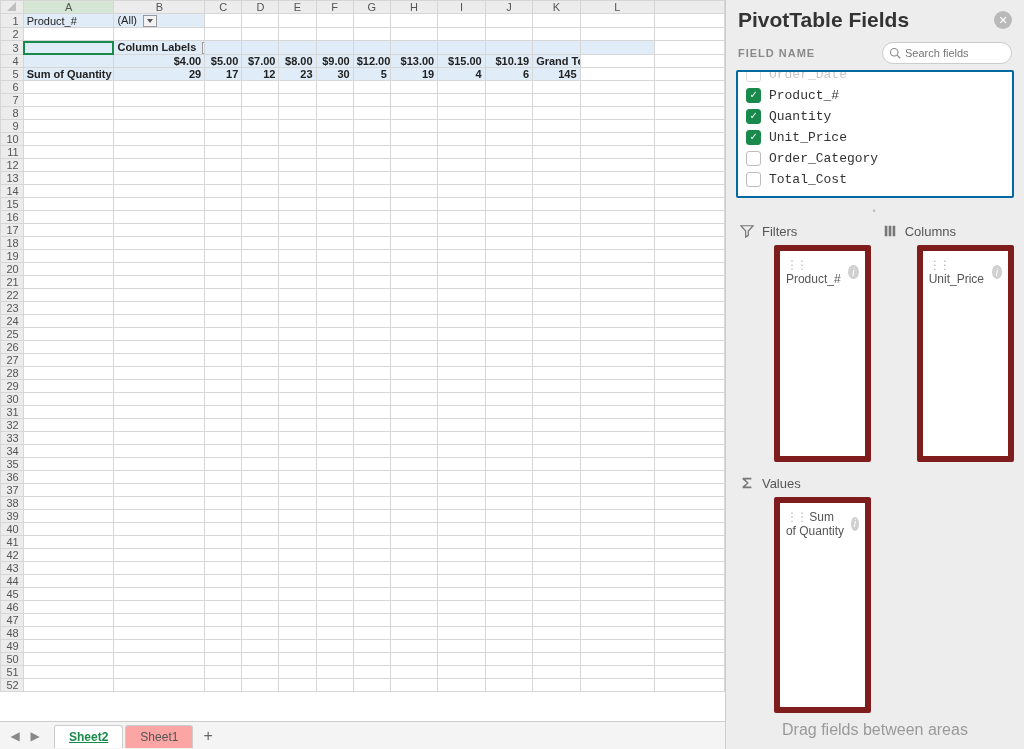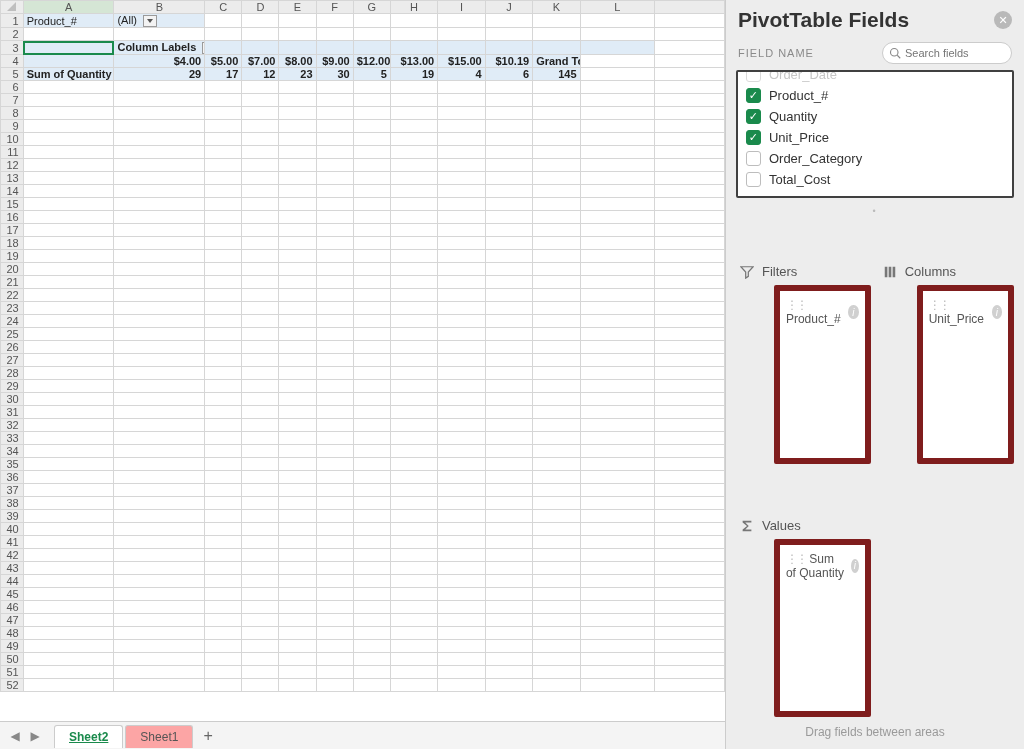--- a/index.html
+++ b/index.html
@@ -74,67 +74,67 @@
   }
   .panel-head h1 { font-size:21px; font-weight:700; color:#333; }
   .closebtn {
     width:18px;height:18px;border-radius:50%;background:#b9b9b9;color:#fff;
     display:flex;align-items:center;justify-content:center;font-size:11px;cursor:pointer;
   }
   .fieldname-row {
     display:flex; align-items:center; justify-content:space-between;
     padding: 4px 12px 6px 12px; gap:8px;
   }
-  .fieldname-row .lbl { font-size:11px; letter-spacing:1px; color:#8a8a8a; font-weight:400;}
+  .fieldname-row .lbl { font-size:11px; letter-spacing:1px; color:#8a8a8a; font-weight:700;}
   .searchbox {
     flex:0 0 130px; height:22px; background:#fff; border:1px solid #ccc; border-radius:11px;
     display:flex; align-items:center; padding:0 6px; gap:4px;
   }
   .searchbox input { border:none; outline:none; font-size:11px; width:100%; color:#555; background:transparent;}
   .searchbox svg { flex-shrink:0; }
   .fields-list {
     margin: 0 10px 6px 10px; padding:2px 3px 6px 6px;
-    background:#fff; border:2px solid #404040; border-radius:2px;
-    max-height:132px; overflow:hidden;
+    background:#fff; border:2px solid #0369a1; border-radius:2px;
+    max-height:132px; overflow:hidden;font-family:Liberation Mono, monospace;
   }
   .fields-list .frow {
     display:flex; align-items:center; gap:8px; padding:3px 2px; font-size:13px; color:#333;
   }
   .fields-list .frow.cut { color:#999; text-decoration:line-through; text-decoration-color:transparent; opacity:.55; margin-top:-10px;}
   .chk {
     width:15px;height:15px;border:1.5px solid #bdbdbd;border-radius:3px;background:#fff;
     display:flex;align-items:center;justify-content:center;flex-shrink:0;
   }
   .chk.on{background:#1a8a4c;border-color:#1a8a4c;}
   .chk.on::after{content:"✓";color:#fff;font-size:11px;line-height:1;}
   .drag-four {
     display:grid; grid-template-columns:1fr 1fr; grid-template-rows:1fr 1fr;
     gap:8px; padding:2px 10px 0 10px; flex:1 1 auto;
   }
   .zone {
     background:#ededed; display:flex; flex-direction:column;
   }
   .zone-head {
-    display:flex; align-items:flex-end; gap:8px; padding:6px 4px; color:#555; font-size:13px;margin-top:40px;
+    display:flex; align-items:flex-start; gap:8px; padding:6px 4px; color:#555; font-size:13px;
   }
   .zone-body {
     flex:1; background:#fff; border:6px solid #7f1d1d; border-radius:2px;
     padding:5px 6px; font-size:12px; color:#444; overflow:hidden;margin-left:38px;
   }
   .pill {
     display:flex; align-items:center; justify-content:space-between; gap:4px;
     padding:2px 0; color:#555;
   }
   .grip{ color:#bbb; letter-spacing:-2px; font-size:12px; }
   .info {
     width:14px;height:14px;border-radius:50%;background:#d0d0d0;color:#fff;
     font-size:10px;display:flex;align-items:center;justify-content:center;font-style:italic;
   }
   .panel-foot {
-    text-align:center; color:#9a9a9a; font-size:12px; padding:8px 0 10px 0;
+    text-align:center; color:#9a9a9a; font-size:16px; padding:8px 0 10px 0;
   }
   .zone-divider-handle { text-align:center; color:#bbb; font-size:9px; letter-spacing:2px; padding-top:2px;}
 </style>
 </head>
 <body>
 
 <div class="app">
 
   <div class="sheet-pane">
     <div class="grid-wrap">

